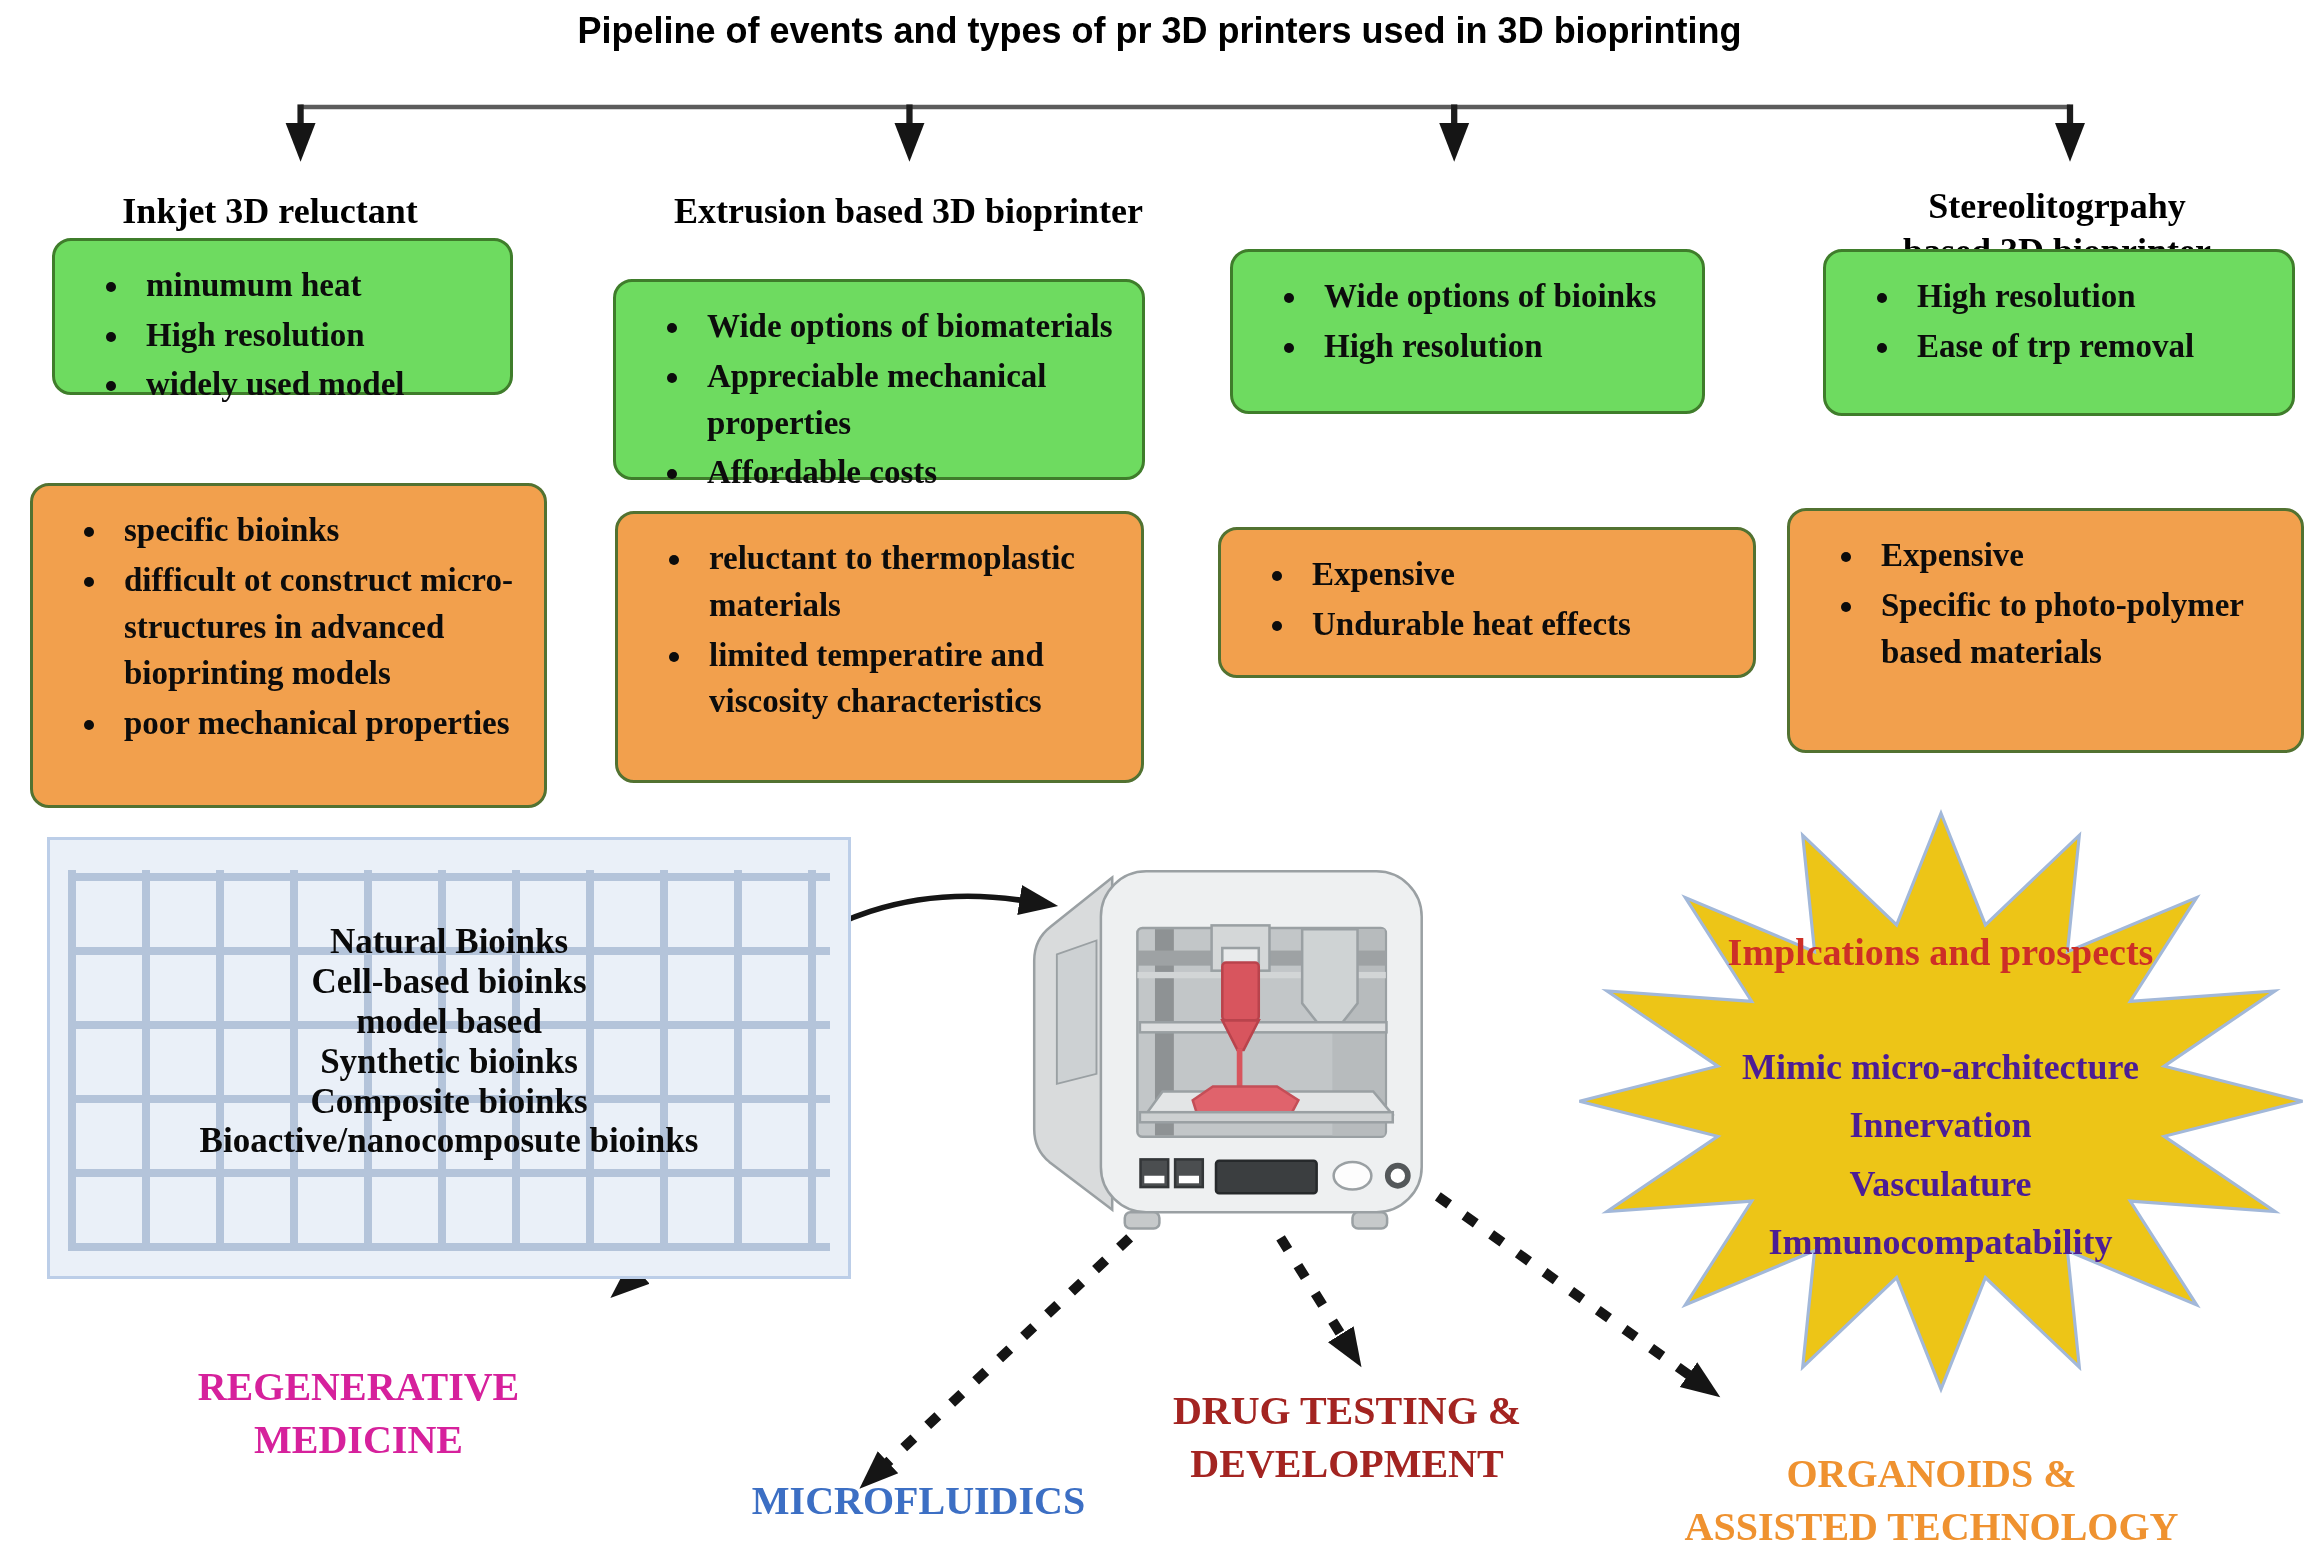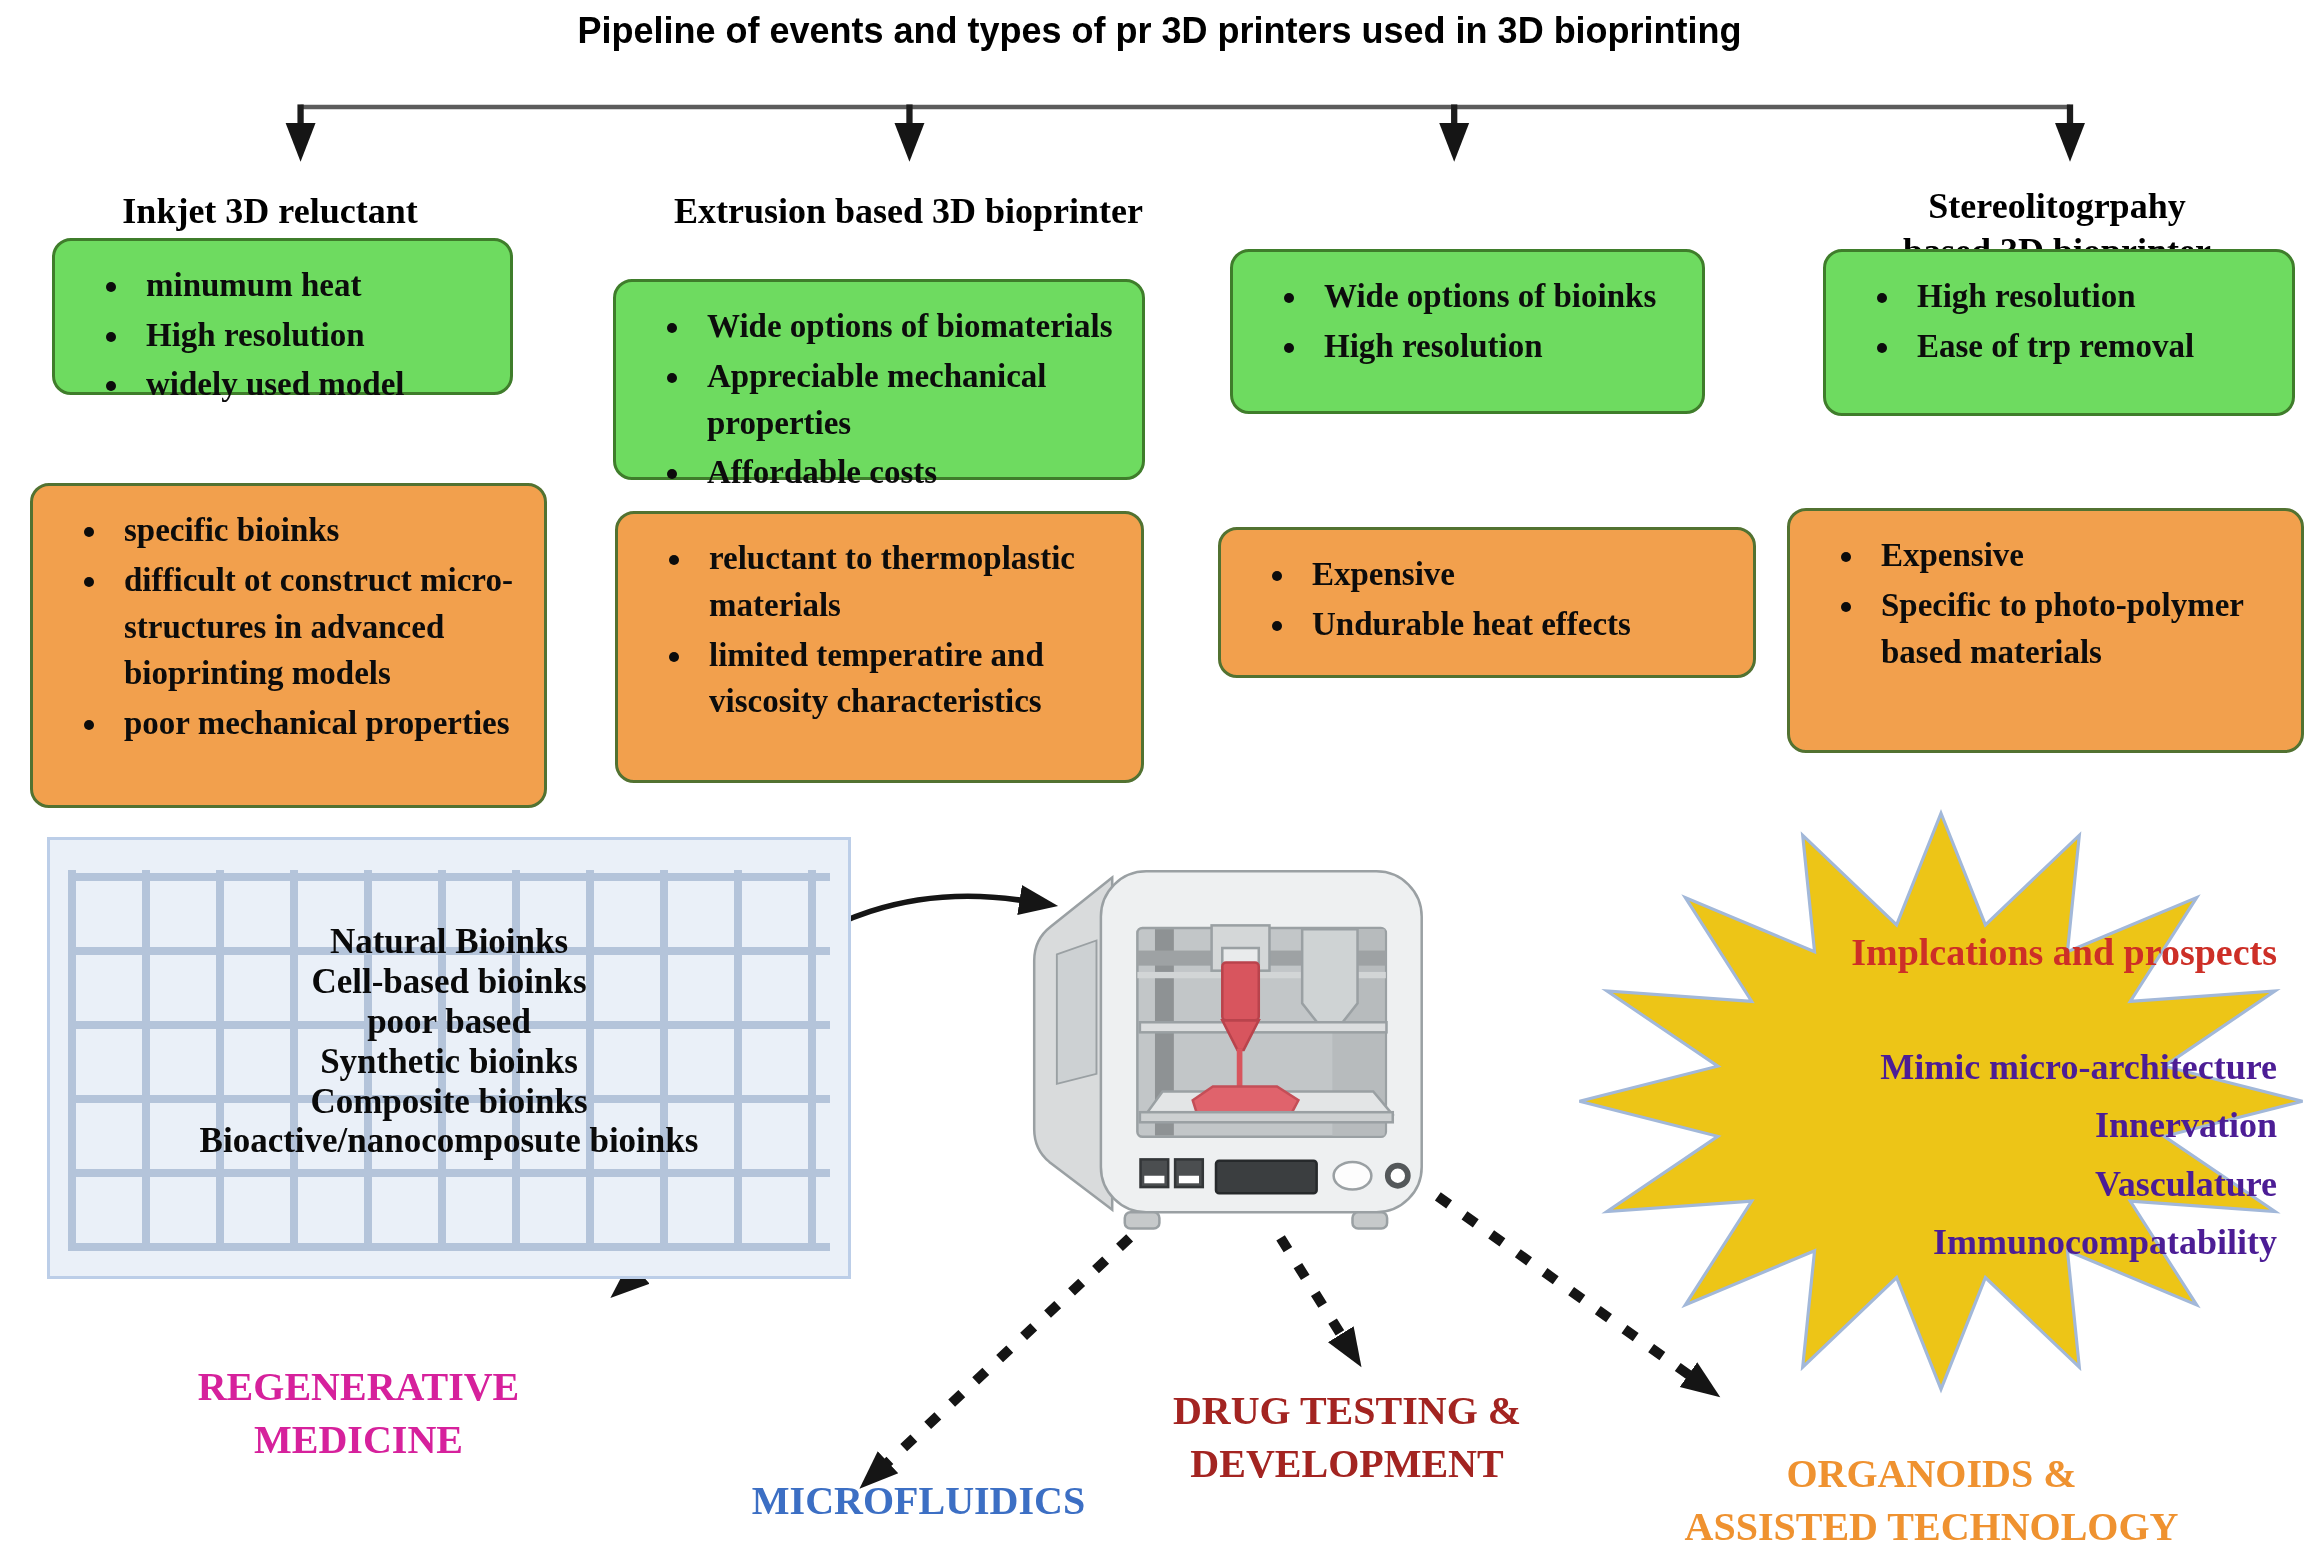--- a/index.html
+++ b/index.html
@@ -15,21 +15,21 @@
   .box.orange{background:var(--orange-fill,#f2a04d);border-color:var(--orange-border,#527231);}
   .bullets{margin:0;padding:0 17.6px 0 77px;font-size:33px;font-weight:bold;line-height:1.42;}
   .bullets li{margin:0 0 2.5px 0;padding-left:14px;}
   .panel{background:var(--panel-fill,#eaf0f8);border:3.1px solid var(--panel-border,#bccee8);box-sizing:border-box;}
   .panel-grid{position:absolute;left:17.6px;top:30px;right:17.6px;bottom:25px;opacity:.95;
      background-image:
        repeating-linear-gradient(0deg, var(--panel-grid,#b2c2d9) 0 7.6px, transparent 7.6px 74px),
        repeating-linear-gradient(90deg, var(--panel-grid,#b2c2d9) 0 7.6px, transparent 7.6px 74px);}
   .bioink-lines{position:absolute;left:0;top:82px;width:100%;text-align:center;
                 font-size:35px;font-weight:bold;line-height:1.14;color:#0a0a0a;}
-  .star-text{ text-align:right;}
+  .star-text{ text-align:center;}
   .star-title{font-size:38px;font-weight:bold;color:var(--star-title-color,#cd2f27);}
   .star-items{margin-top:64px;font-size:36px;font-weight:bold;line-height:1.62;color:#4c1d95;}
   .app-label{text-align:center;font-weight:bold;font-size:40px;line-height:1.33;white-space:pre-line;}
   .app-0{color:var(--regenerative-color,#d6219c);font-family:Liberation Serif, serif;}
   .app-1{color:var(--microfluidics-color,#3c6fc4);}
   .app-2{color:var(--drug-testing-color,#a32421);}
   .app-3{color:var(--organoids-color,#ef9230);}
   #star-polygon{fill:var(--star-fill,#edc517);stroke:var(--star-stroke,#a2b8d9);stroke-width:5;}
   svg.overlay{pointer-events:none;}
 </style>
@@ -114,21 +114,21 @@
         <li>Expensive</li>
         <li>Specific to photo-polymer based materials</li>
       </ul>
   </div>
 
   <div class="abs panel" style="left:47px;top:837px;width:804px;height:442px;">
     <div class="panel-grid"></div>
     <div class="bioink-lines">
         <div>Natural Bioinks</div>
         <div>Cell-based bioinks</div>
-        <div>poor based</div>
+        <div>model based</div>
         <div>Synthetic bioinks</div>
         <div>Composite bioinks</div>
         <div>Bioactive/nanocomposute bioinks</div>
       </div>
   </div>
 
   <svg class="abs" style="left:1005px;top:865px;" width="422" height="390" viewBox="0 0 670 620">
     <g stroke="#9aa0a3" stroke-width="4">
       <path d="M 170 20 L 72 98 Q 46 118 46 152 L 46 420 Q 46 452 70 472 L 170 548 Z" fill="#d9dbdc"></path>
       <path d="M 82 142 L 145 120 L 145 332 L 82 348 Z" fill="#cdd1d3" stroke-width="3"></path>

